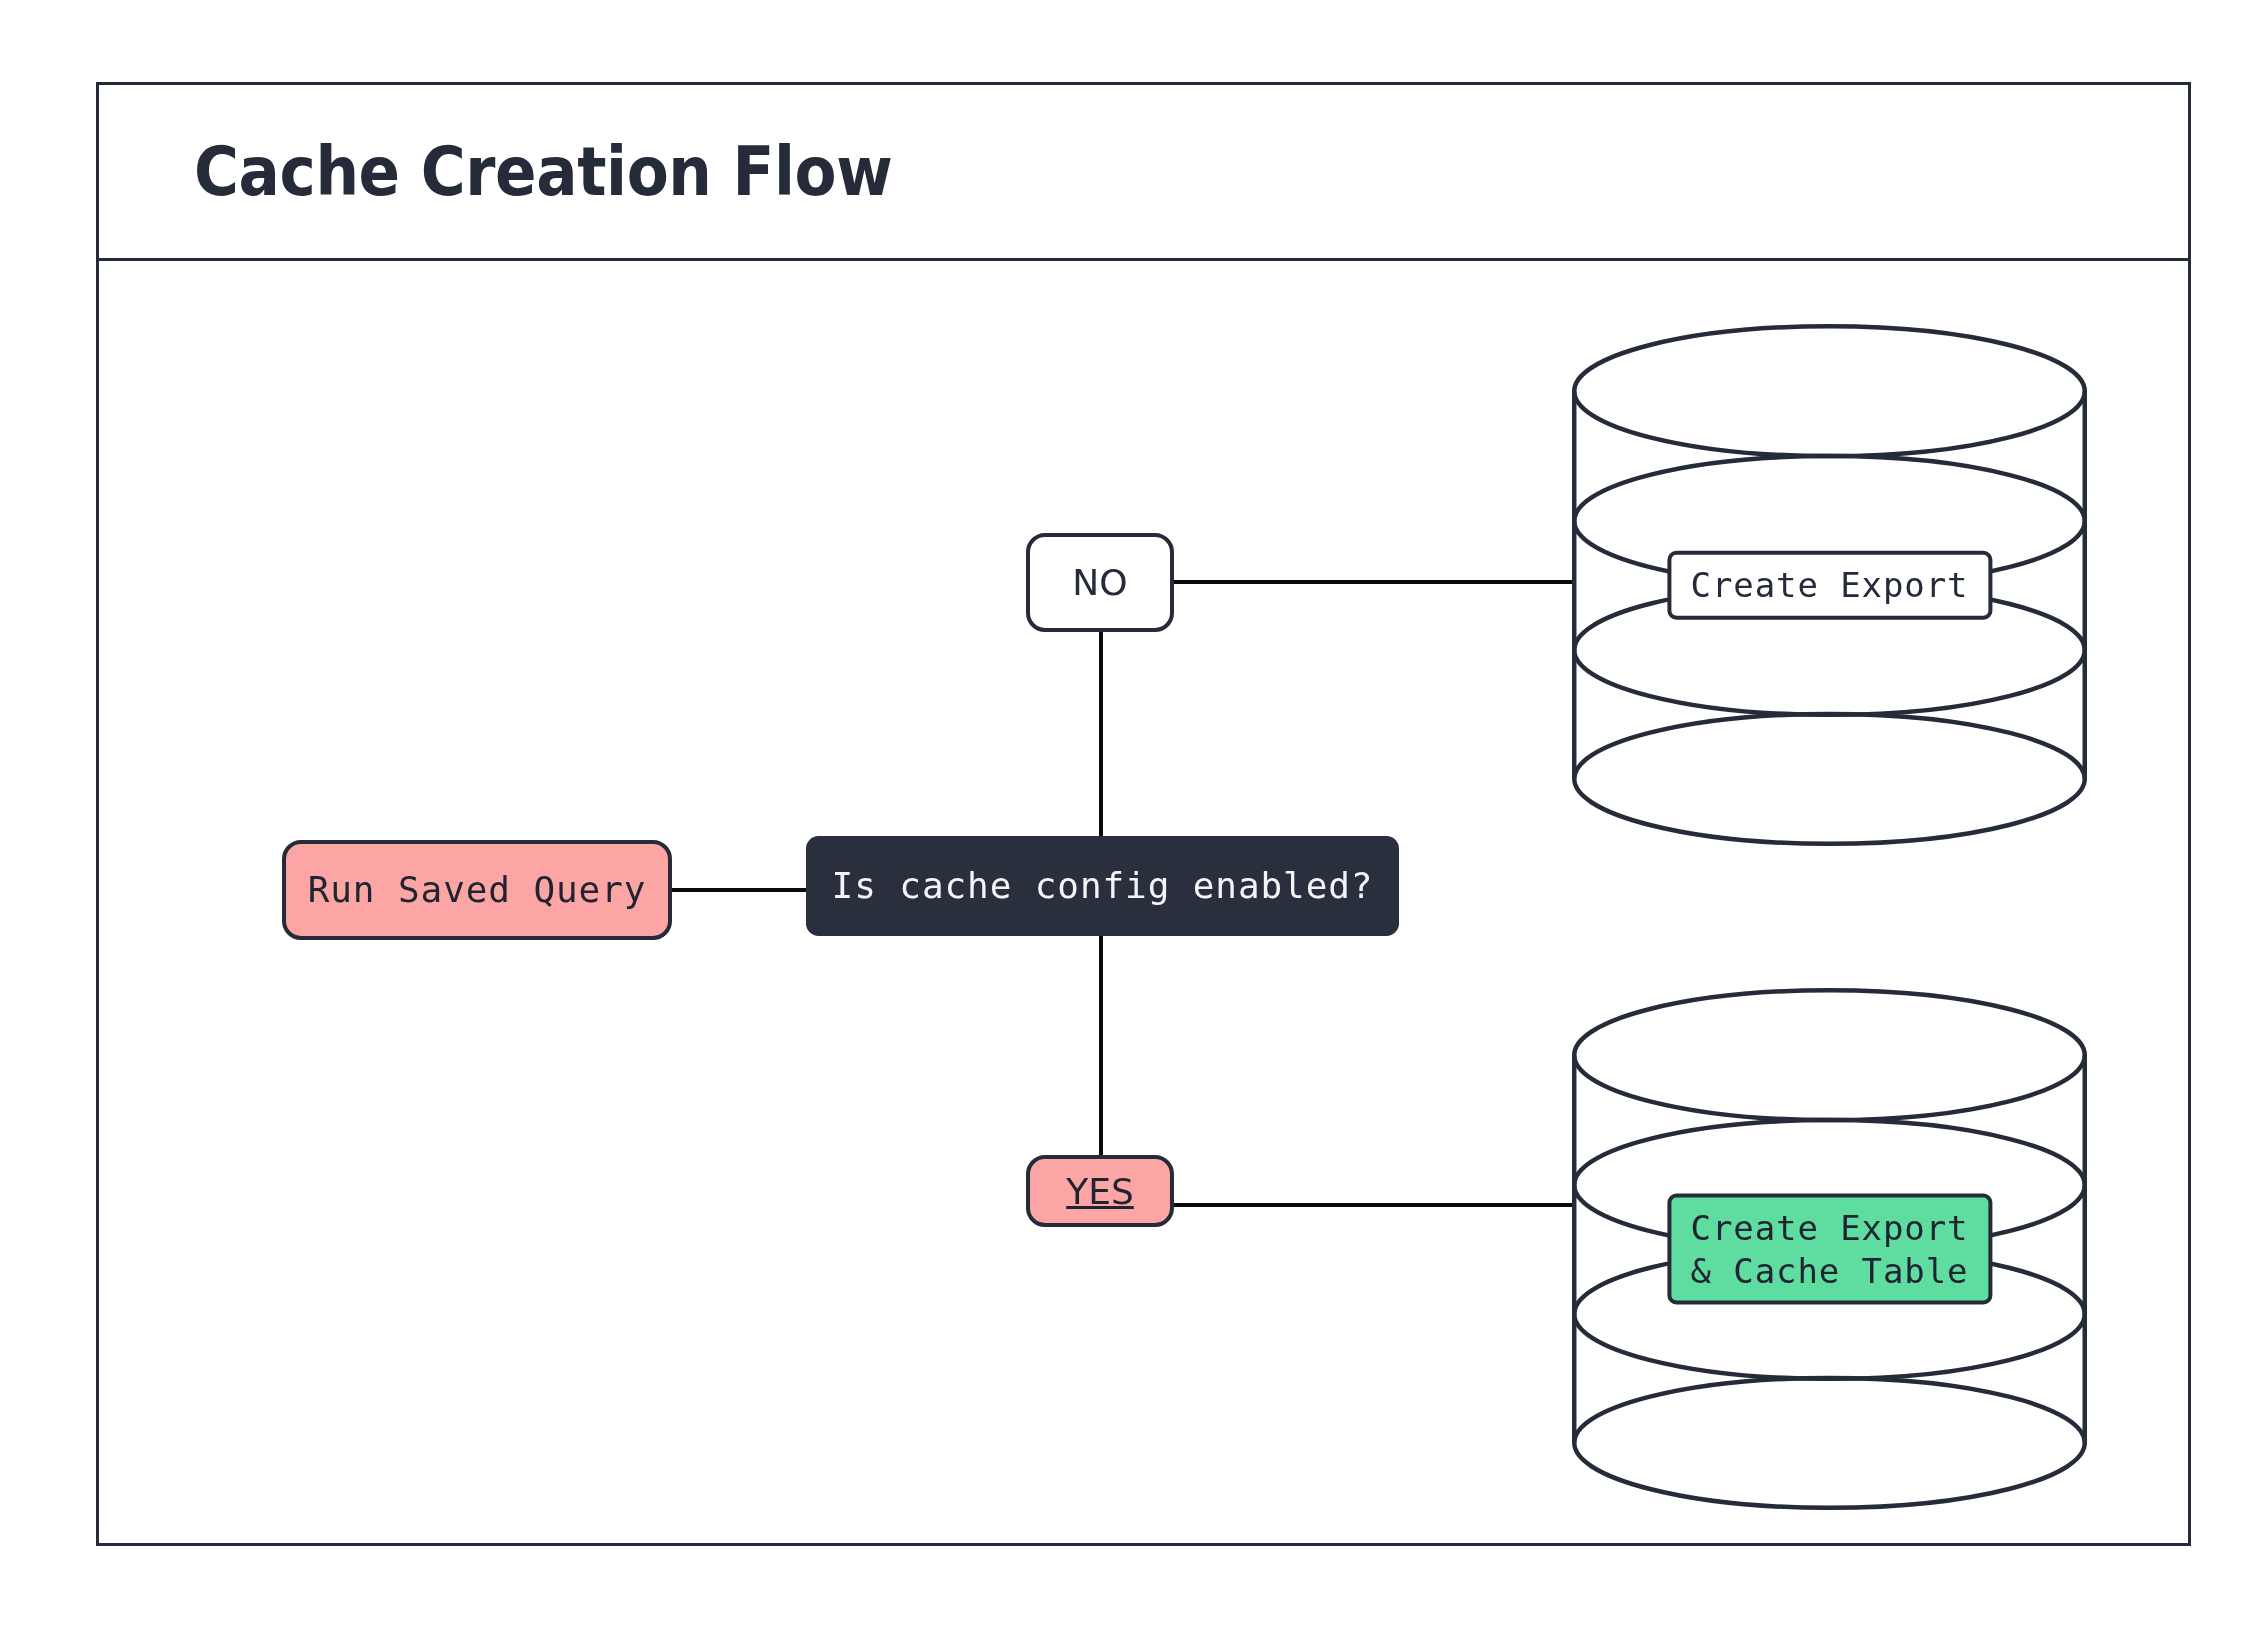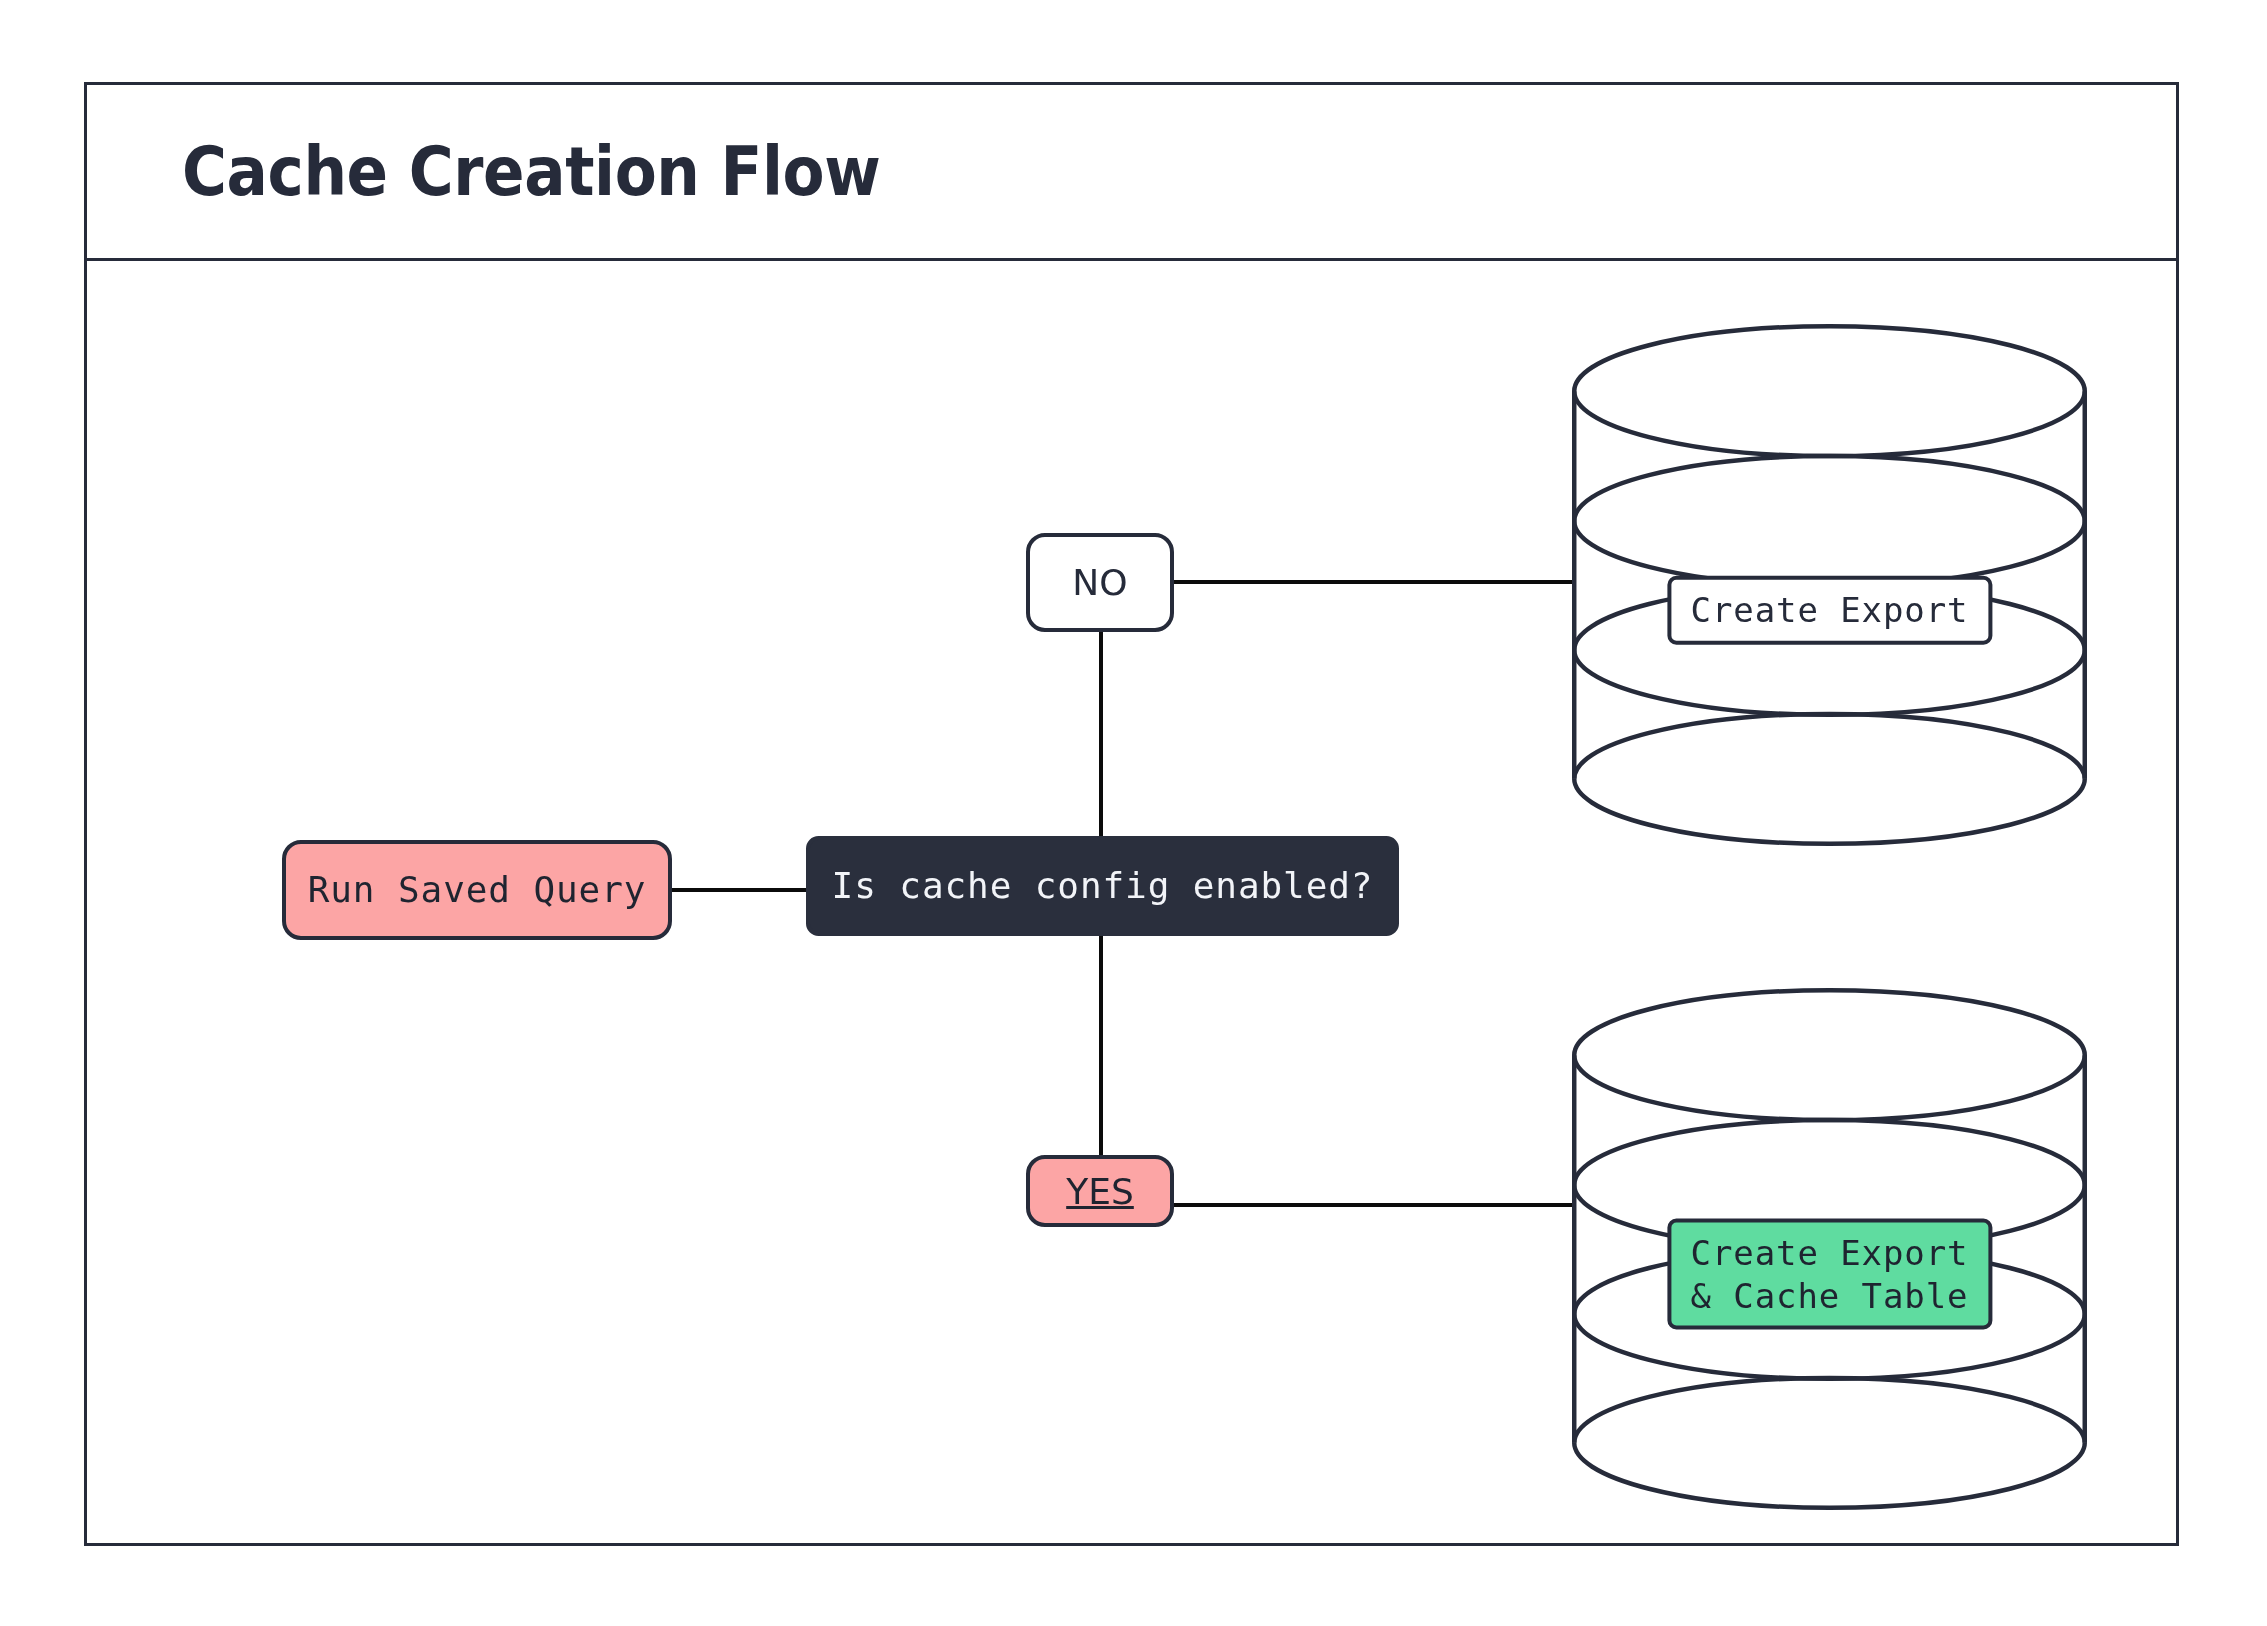--- a/index.html
+++ b/index.html
@@ -17,21 +17,21 @@
   #stage {
     position: relative;
     width: 2268px;
     height: 1626px;
     background: #ffffff;
   }
 
   
   .frame {
     position: absolute;
-    left: 84px;
+    left: 96px;
     top: 82px;
     width: 2095px;
     height: 1464px;
     box-sizing: border-box;
     border: 3.6px solid #262b3a;
     background: #ffffff;
   }
   .frame-title-bar {
     position: absolute;
     left: 0;
@@ -136,21 +136,20 @@
     display: flex;
     align-items: center;
     justify-content: center;
     text-align: center;
     font-family: "DejaVu Sans Mono", "Liberation Mono", monospace;
     font-size: 34px;
     letter-spacing: 0.9px;
     line-height: 1.25;
     padding: 9px 19.7px;
     white-space: pre;
-    margin-top: 25px;
   }
   #label-create-export       { background: #ffffff; color: #262b3a; }
   #label-create-export-cache { background: #5fdca0; color: #1f2430; }
 </style>
 </head>
 <body>
 
 <div id="stage">
 
   <div class="frame">

